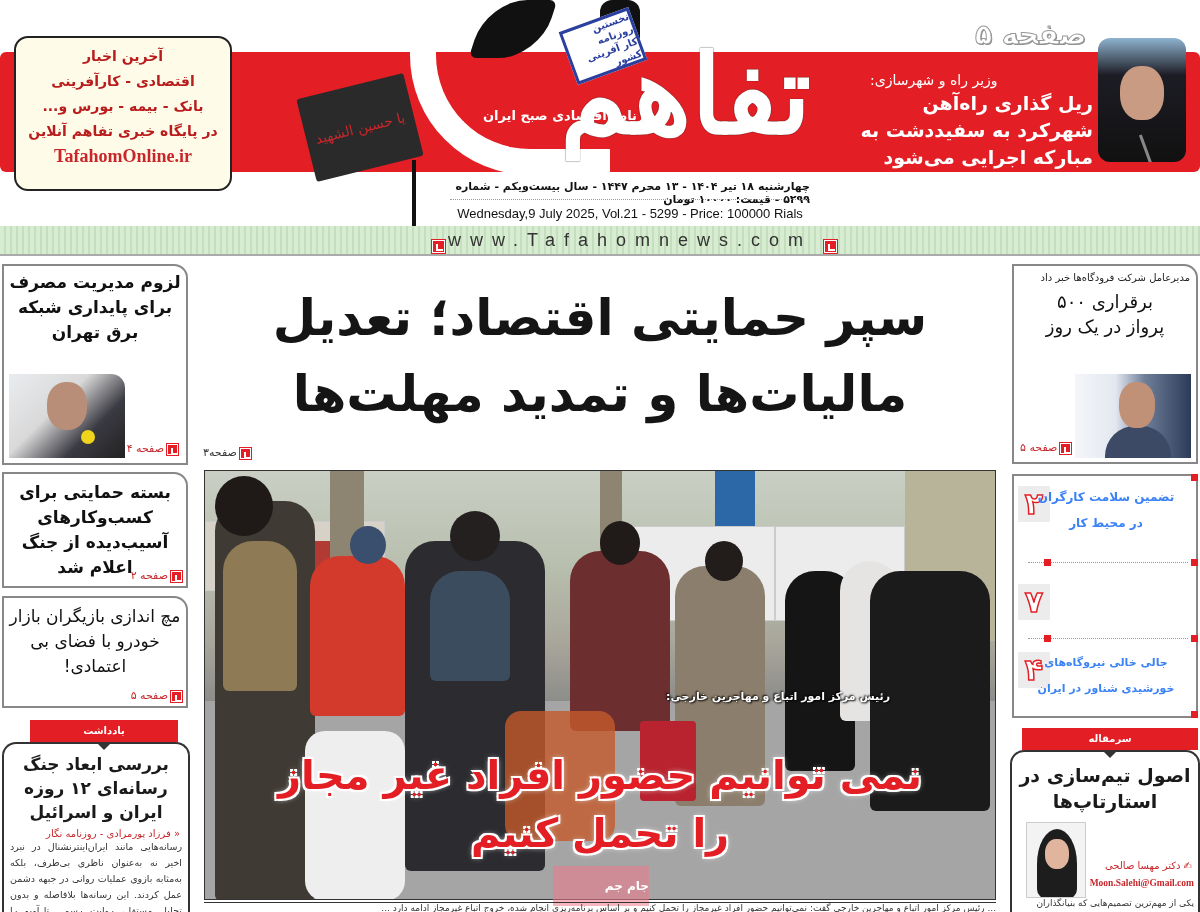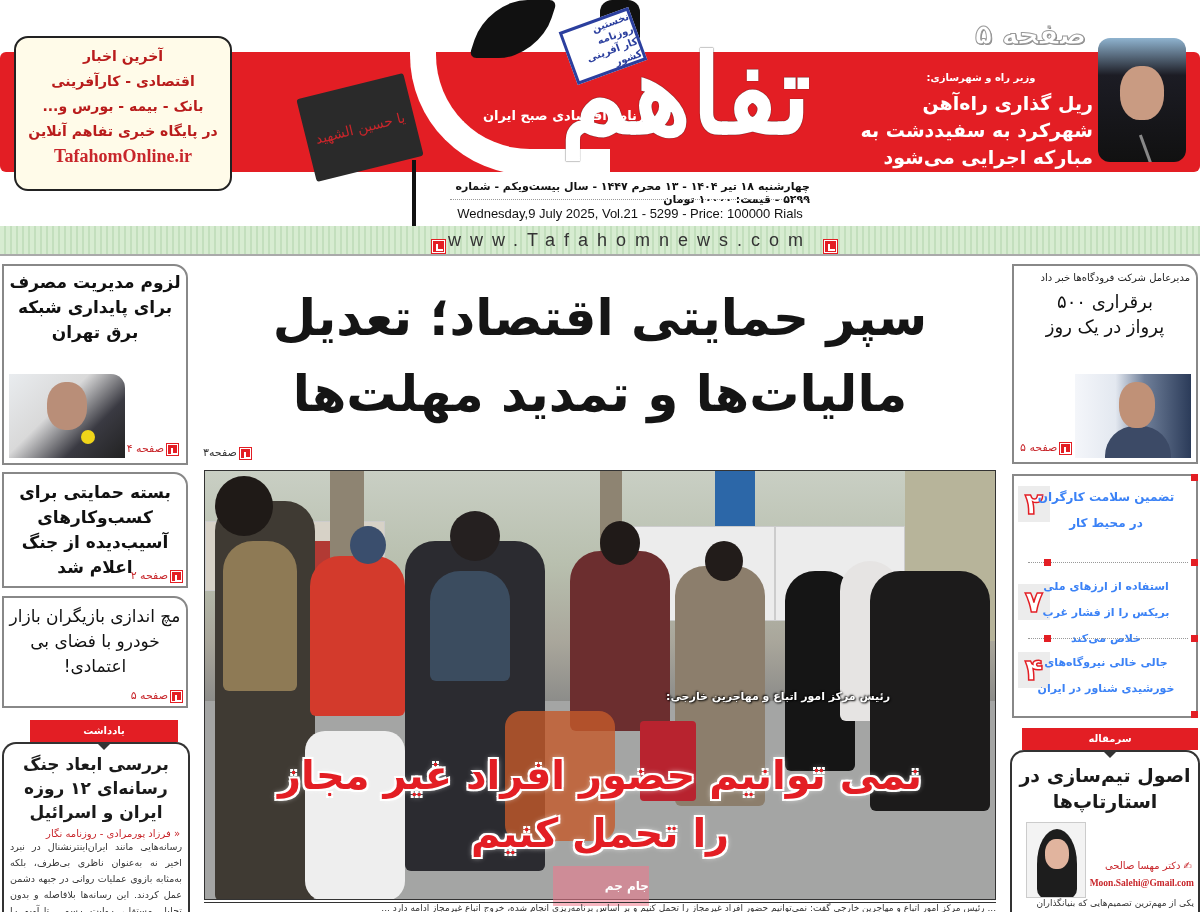--- a/index.html
+++ b/index.html
@@ -23,21 +23,21 @@
   
   .promo { left: 14px; top: 36px; width: 218px; height: 155px; background: #fffbe9; border: 2px solid #222; border-radius: 14px; text-align: center; direction: rtl; padding-top: 6px; }
   .promo .line { font-size: 14px; font-weight: bold; line-height: 25px; color: #b91c1c; }
   .promo .url { font-family: "Liberation Serif", serif; color: #c8262b; font-weight: bold; font-size: 18px; direction: ltr; margin-top: 2px; }
 
   
   .rt-page { left: 975px; top: 18px; font-size: 28px; color: #fff; font-weight: bold; direction: rtl; -webkit-text-stroke: 1px #999; text-shadow: 1px 1px 0 #888; }
   .rt-photo { left: 1098px; top: 38px; width: 88px; height: 124px; background: linear-gradient(180deg,#8fb3cf 0%,#1c1c24 30%,#111 100%); border-radius: 12px; overflow: hidden; }
   .rt-photo .face { position:absolute; left: 22px; top: 28px; width: 44px; height: 54px; background: #c99b82; border-radius: 45%; }
   .rt-photo .mic { position:absolute; left: 46px; top: 96px; width: 3px; height: 30px; background: #888; transform: rotate(-20deg); }
-  .rt-kicker { left: 870px; top: 72px; width: 222px; text-align: center; direction: rtl; color: #fff; font-size: 10px; font-weight: bold; }
+  .rt-kicker { left: 870px; top: 72px; width: 222px; text-align: left; direction: rtl; color: #fff; font-size: 14px; font-weight: normal; }
   .rt-head { left: 850px; top: 90px; width: 243px; text-align: right; direction: rtl; color: #fff; font-size: 19px; font-weight: bold; line-height: 27px; }
 
   
   .date-fa { left: 450px; top: 180px; width: 360px; text-align: right; direction: rtl; font-size: 11px; color: #111; font-weight: bold; }
   .date-sep { left: 450px; top: 199px; width: 360px; border-top: 1px dotted #999; }
   .date-en { left: 450px; top: 206px; width: 360px; text-align: center; font-family: "Liberation Sans", sans-serif; font-size: 13px; color: #111; }
 
   
   .stripe { left: 0; top: 226px; width: 1200px; height: 30px; background: repeating-linear-gradient(90deg,#d7ecd1 0 4px,#c3dfbd 4px 6px); border-bottom: 2px solid #aaa; }
   .stripe-url { left: 430px; top: 230px; width: 400px; text-align: center; font-family: "Liberation Sans", sans-serif; font-size: 18px; letter-spacing: 9px; color: #333; direction: ltr; }
@@ -253,21 +253,20 @@
   <span class="red-dot" style="right:-2px;top:-2px;"></span>
   <div class="brief" style="top:2px;">
     <div class="num">۲</div>
     <div class="txt">تضمین سلامت کارگران در محیط کار</div>
   </div>
   <div class="brief-sep" style="top:86px;"></div>
   <span class="red-dot" style="left:30px;top:83px;"></span>
   <span class="red-dot" style="right:-2px;top:83px;"></span>
   <div class="brief" style="top:92px;">
     <div class="num" style="top:16px;">۷</div>
-    <div class="txt" style="font-size:11px;">استفاده از ارزهای ملی بریکس را از فشار غرب خلاص می‌کند</div>
   </div>
   <div class="brief-sep" style="top:162px;"></div>
   <span class="red-dot" style="left:30px;top:159px;"></span>
   <span class="red-dot" style="right:-2px;top:159px;"></span>
   <div class="brief" style="top:168px;">
     <div class="num">۴</div>
     <div class="txt" style="font-size:11px;">جالی خالی نیروگاه‌های خورشیدی شناور در ایران</div>
   </div>
   <span class="red-dot" style="right:-2px;bottom:-2px;"></span>
 </div>

